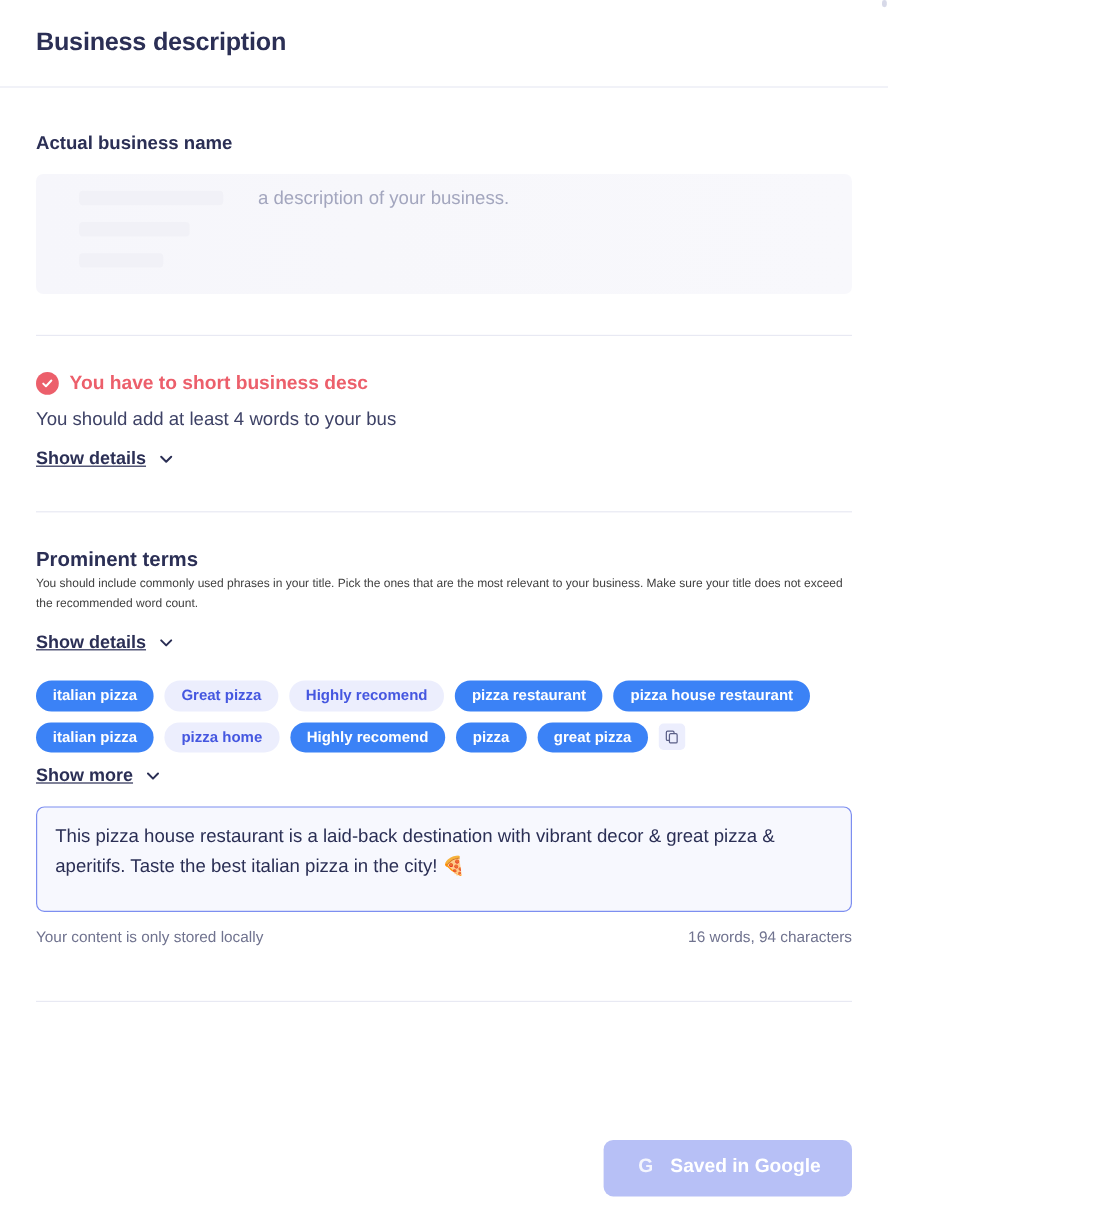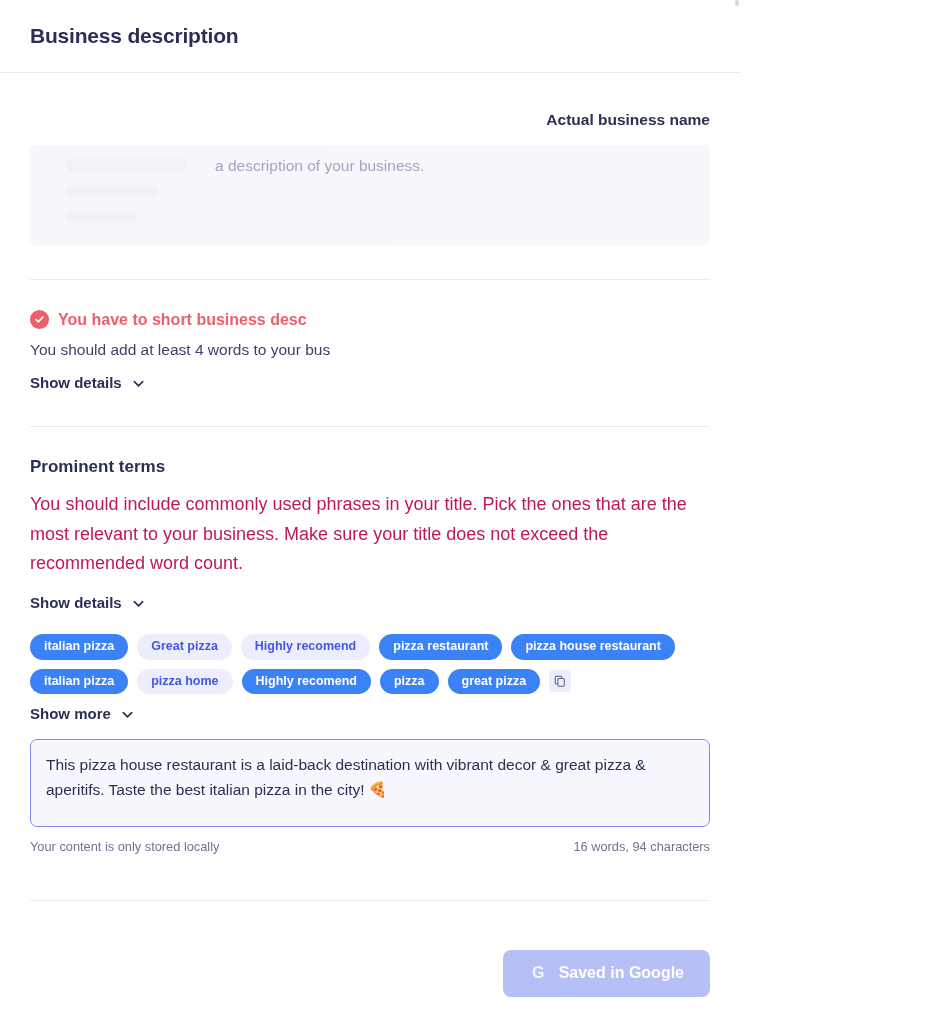--- a/index.html
+++ b/index.html
@@ -47,21 +47,20 @@
     padding: 0 30px;
     overflow: hidden;
   }
 
   .section-label {
     font-size: 15.5px;
     font-weight: bold;
     color: #2b2f55;
     margin-top: 38px;
     margin-bottom: 16px;
-    text-align: right;
   }
 
   .desc-box {
     height: 100px;
     border-radius: 6px;
     background: linear-gradient(90deg, #f6f6fb 0%, #f7f7fb 40%, #f8f8fc 100%);
     position: relative;
     overflow: hidden;
   }
   .desc-box-placeholder {
@@ -118,39 +117,40 @@
 
   .show-details {
     margin-top: 15px;
     display: inline-flex;
     align-items: center;
     gap: 10px;
     font-size: 15px;
     font-weight: bold;
     color: #2b2f55;
     cursor: pointer;
+    text-decoration: underline;
   }
   .chev {
     width: 13px;
     height: 13px;
     display: inline-block;
   }
 
   
   .pt-head {
     font-size: 17px;
     font-weight: bold;
     color: #2b2f55;
     margin-top: 30px;
   }
   .pt-body {
-    margin-top: 13px;
-    font-size: 18px;
+    margin-top: 2px;
+    font-size: 10px;
     line-height: 1.65;
-    color: #be185d;
+    color: #404040;
     max-width: 830px;
   }
 
   .chips {
     margin-top: 22px;
     display: flex;
     flex-wrap: wrap;
     gap: 9px 9px;
     align-items: center;
     max-width: 870px;

